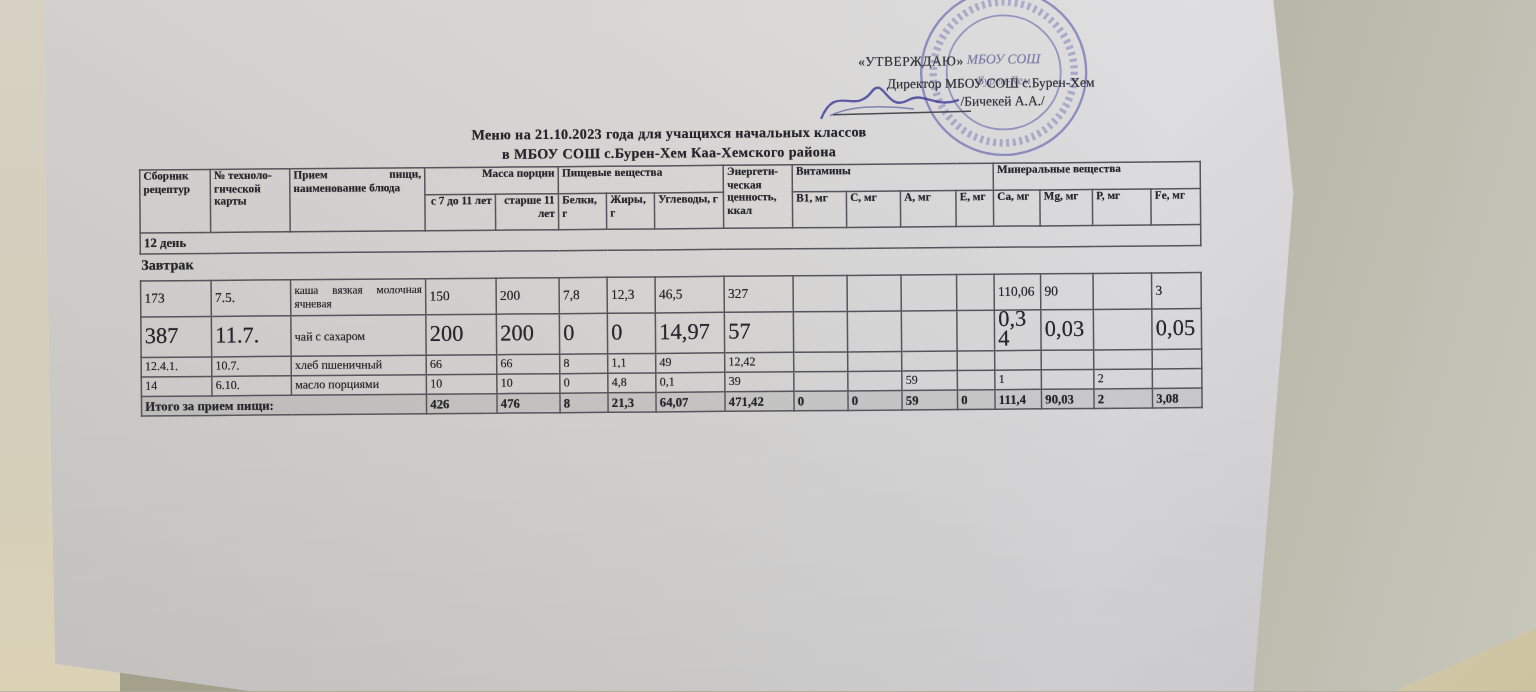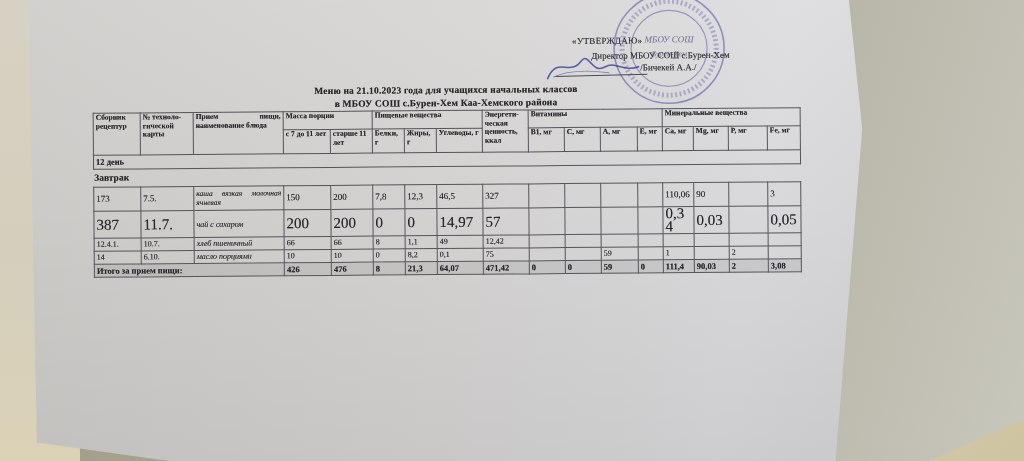--- a/index.html
+++ b/index.html
@@ -36,33 +36,33 @@
   .seal{position:absolute;left:598px;top:-12px;}
   .sig{position:absolute;left:540px;top:48px;}
 
   
   .tablewrap{position:absolute;left:93px;top:110px;width:709px;}
   table{border-collapse:collapse;table-layout:fixed;width:707px;}
   td{border:1px solid #55555a;padding:0 2px;vertical-align:top;
      font-size:7.5px;line-height:8.5px;overflow:hidden;word-wrap:break-word;}
   .hA td,.hB td{font-weight:bold;}
   .hA{height:18px;} .hB{height:24px;}
-  .ctr{text-align:left;margin-top:40px;}
+  .ctr{text-align:right;margin-top:40px;}
   .just{text-align:justify;}
   .day-row td{font-size:8.5px;font-weight:bold;height:13px;vertical-align:middle;}
   .meal-label{font-weight:bold;font-size:9.5px;margin:3px 0 2px 1px;height:12px;}
   .data td{vertical-align:middle;}
   tr.r1{height:24px;} tr.r1 td{font-size:9px;}
   tr.r1 td.dish{font-size:7.5px;}
   tr.r2{height:17px;} tr.r2 td{font-size:15px;line-height:13px;}
   tr.r2 td.dish{font-size:8px;line-height:9px;}
   tr.r3,tr.r4{height:13px;} tr.r3 td,tr.r4 td{font-size:8px;margin-left:48px;}
   tr.total{height:13px;}
   tr.total td{font-size:8.5px;font-weight:bold;background:rgba(105,105,112,.13);}
-  .dish{font-style:italic;text-align:justify;}
+  .dish{text-align:justify;}
 </style>
 </head>
 <body>
 
 <div class="wall"></div>
 <div class="left-strip"></div>
 <div class="paper"></div>
 <div class="desk-corner"></div>
 
 <div class="content">
@@ -223,23 +223,23 @@
         <td></td>
         <td></td>
       </tr>
       <tr class="r4">
         <td>14</td>
         <td>6.10.</td>
         <td class="dish">масло порциями</td>
         <td>10</td>
         <td>10</td>
         <td>0</td>
-        <td>8,2</td>
+        <td>4,8</td>
         <td>0,1</td>
-        <td>75</td>
+        <td>39</td>
         <td></td>
         <td></td>
         <td>59</td>
         <td></td>
         <td>1</td>
         <td></td>
         <td>2</td>
         <td></td>
       </tr>
       <tr class="total">

